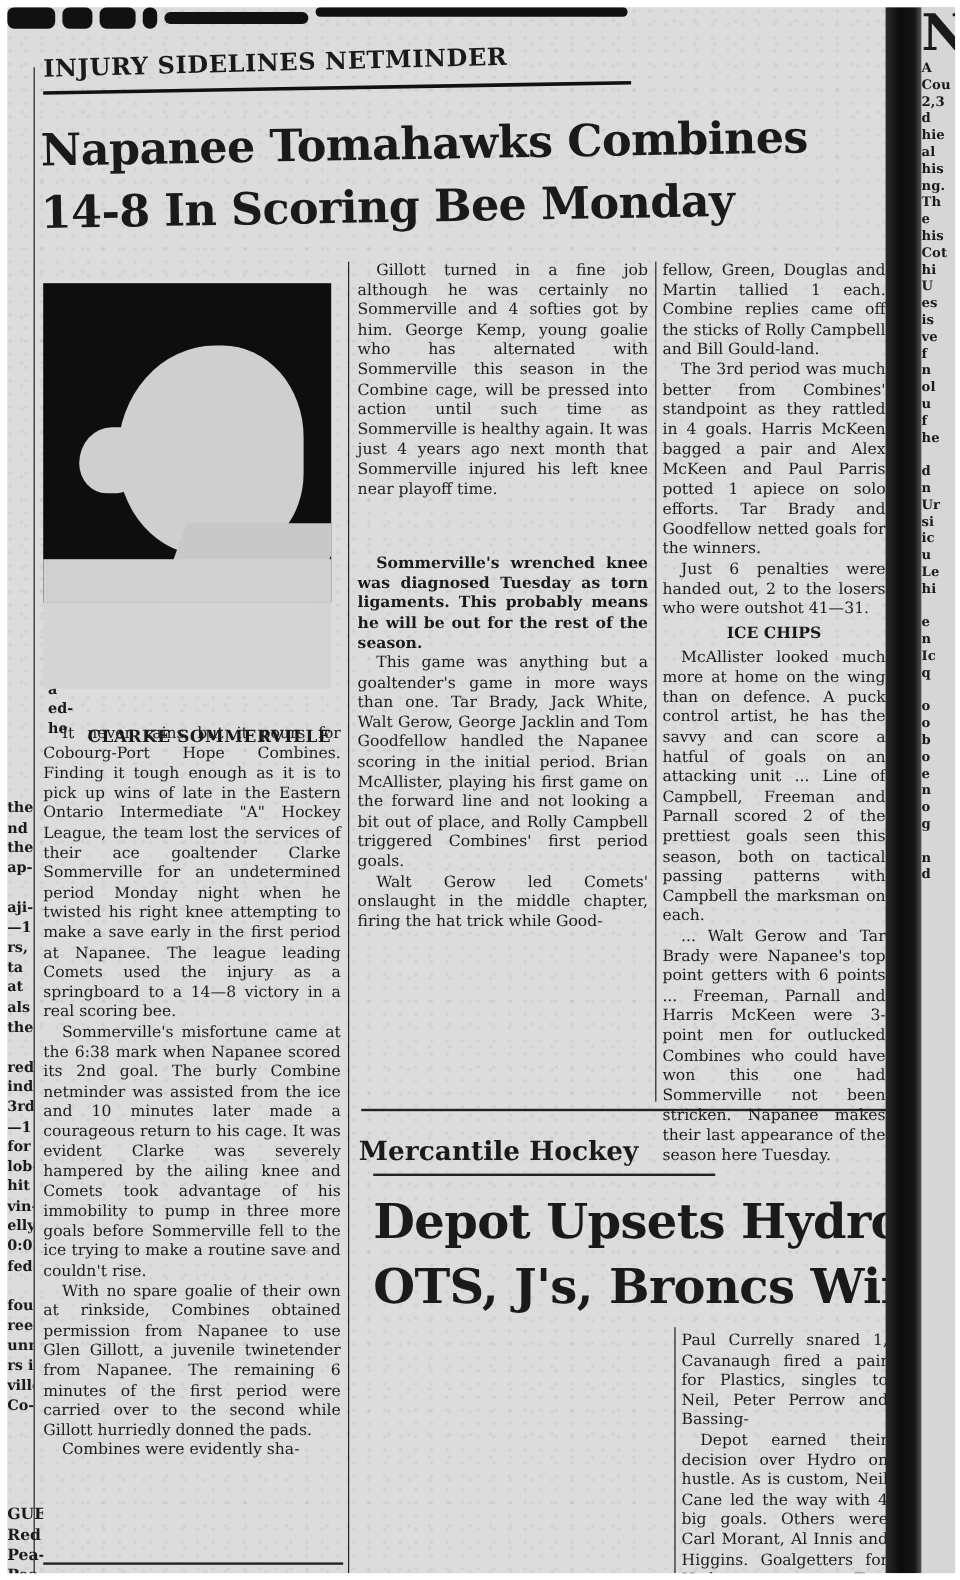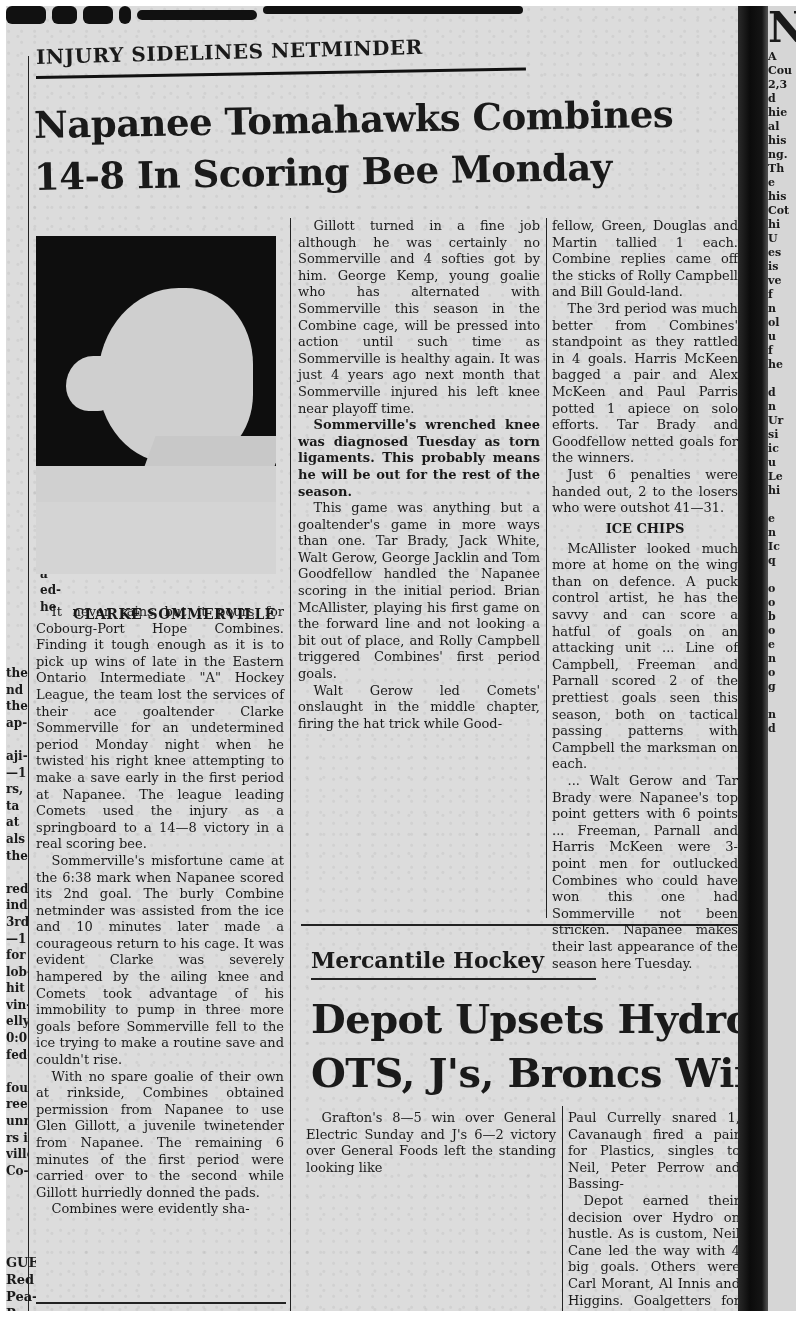--- a/index.html
+++ b/index.html
@@ -15,30 +15,30 @@
   .rightedge{position:absolute;left:762px;top:0;width:28px;height:1305px;background:#d6d6d6;font:bold 11px/14px "DejaVu Serif",serif;overflow:hidden;}
   .rightedge .bigN{font:900 42px/44px "DejaVu Serif",serif;margin-top:0;}
   .rightedge div{white-space:nowrap;}
   .vrule{position:absolute;width:1px;background:#222;}
   .hrule{position:absolute;height:2px;background:#222;}
   .kicker{position:absolute;left:30px;top:40px;font:900 20px/22px "DejaVu Serif",serif;letter-spacing:.5px;transform:rotate(-1.5deg);transform-origin:left;}
   .kicker-rule{position:absolute;left:30px;top:70px;width:490px;height:3px;background:#111;transform:rotate(-1deg);transform-origin:left;}
   .headline{position:absolute;font:900 37px/42px "DejaVu Serif",serif;letter-spacing:-.5px;white-space:nowrap;transform:rotate(-1deg);transform-origin:left;}
   .col{position:absolute;font:13px/16.6px "DejaVu Serif",serif;text-align:justify;}
   .col p{margin:0;text-indent:1.2em;}
-  .col p.bold{font-weight:bold;}
+  .col p.bold{font-weight:bold;margin-top:45px;}
   .col h4{margin:4px 0;font:bold 13px/16px "DejaVu Serif",serif;text-align:center;}
   .photo{position:absolute;left:30px;top:230px;width:240px;height:266px;background:#0e0e0e;overflow:hidden;}
   .photo .face{position:absolute;left:62px;top:52px;width:155px;height:175px;background:#cfcfcf;border-radius:60% 50% 45% 55%;}
   .photo .nose{position:absolute;left:30px;top:120px;width:50px;height:55px;background:#cfcfcf;border-radius:60% 20% 40% 50%;}
   .photo .neck{position:absolute;left:105px;top:200px;width:130px;height:80px;background:#c8c8c8;transform:skewX(-20deg);}
   .photo .shirt{position:absolute;left:0;top:230px;width:240px;height:60px;background:#d0d0d0;}
   .photo-below{position:absolute;left:30px;top:496px;width:240px;height:72px;background:#d4d4d4;}
   .caption{position:absolute;left:30px;top:600px;width:240px;text-align:right;font:bold 14px/16px "DejaVu Serif",serif;letter-spacing:.5px;}
-  .section-head{position:absolute;left:305px;top:942px;font:900 22px/24px "DejaVu Serif",serif;text-align:center;}
+  .section-head{position:absolute;left:293px;top:942px;font:900 22px/24px "DejaVu Serif",serif;text-align:center;}
   .leftfrag{position:absolute;left:0;width:22px;font:bold 12px/16.6px "DejaVu Serif",serif;overflow:hidden;white-space:nowrap;}
   .ad-rt{position:absolute;left:0;top:1276px;font:900 32px/34px "DejaVu Serif",serif;margin-top:28px;}
   .ad-lines{position:absolute;left:0;top:1248px;font:bold 13px/17px "DejaVu Serif",serif;width:30px;overflow:hidden;}
 </style>
 </head>
 <body>
 
 <div class="page">
   <div class="grain"></div>
 
@@ -156,21 +156,20 @@
         <p>McAllister looked much more at home on the wing than on defence. A puck control artist, he has the savvy and can score a hatful of goals on an attacking unit ... Line of Campbell, Freeman and Parnall scored 2 of the prettiest goals seen this season, both on tactical passing patterns with Campbell the marksman on each.</p>
         <p>... Walt Gerow and Tar Brady were Napanee's top point getters with 6 points ... Freeman, Parnall and Harris McKeen were 3-point men for outlucked Combines who could have won this one had Sommerville not been stricken. Napanee makes their last appearance of the season here Tuesday.</p>
       </div>
   </div>
 
   <div class="section-head">Mercantile Hockey</div>
   <div class="hrule" style="left:305px;top:972px;width:285px;"></div>
   <div class="headline" style="left:305px;top:992px;font-size:40px;transform:none;">Depot Upsets Hydro</div>
   <div class="headline" style="left:305px;top:1046px;font-size:40px;transform:none;">OTS, J's, Broncs Win</div>
   <div class="col" id="s2c1" style="left:300px;top:1104px;width:250px;">
-      <p>Grafton's 8—5 win over General Electric Sunday and J's 6—2 victory over General Foods left the standing looking like</p>
     </div>
   <div class="col" id="s2c2" style="left:562px;top:1104px;width:172px;">
       <p style="text-indent: 0px;">Paul Currelly snared 1, Cavanaugh fired a pair for Plastics, singles to Neil, Peter Perrow and Bassing-</p>
       <p>Depot earned their decision over Hydro on hustle. As is custom, Neil Cane led the way with 4 big goals. Others were Carl Morant, Al Innis and Higgins. Goalgetters for Hydro were Tom McLaren, Bill Bride, Winston Marsden</p>
     </div>
 
   <div class="fold"></div>
   <div class="rightedge" id="rightedge">
     <div class="bigN">N</div>
   <div>A</div>

